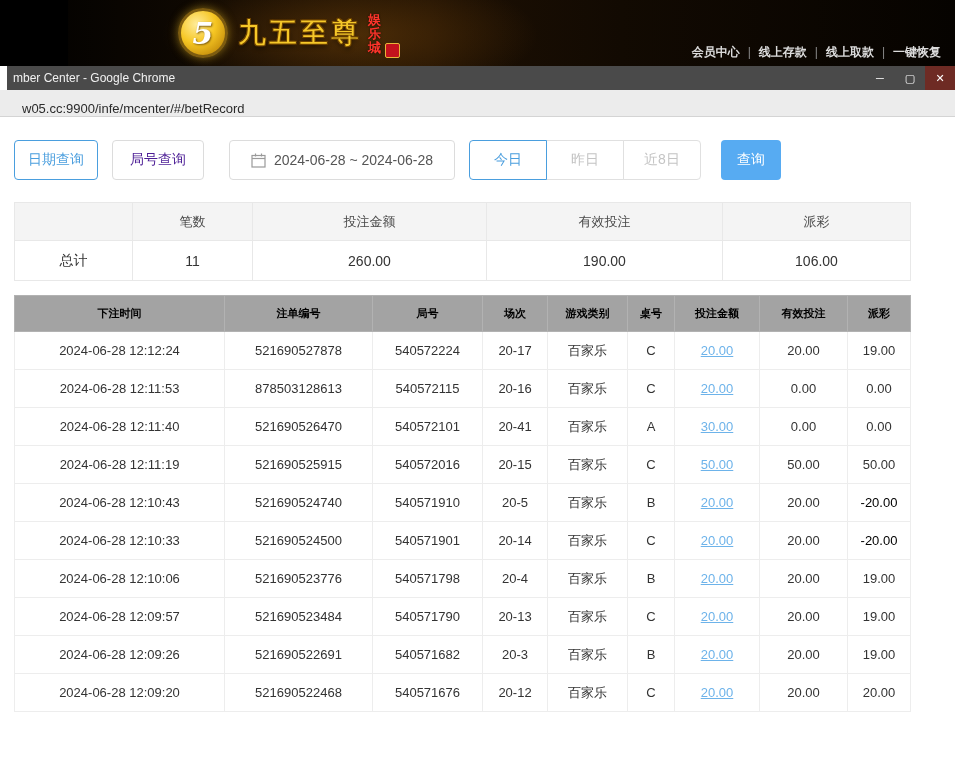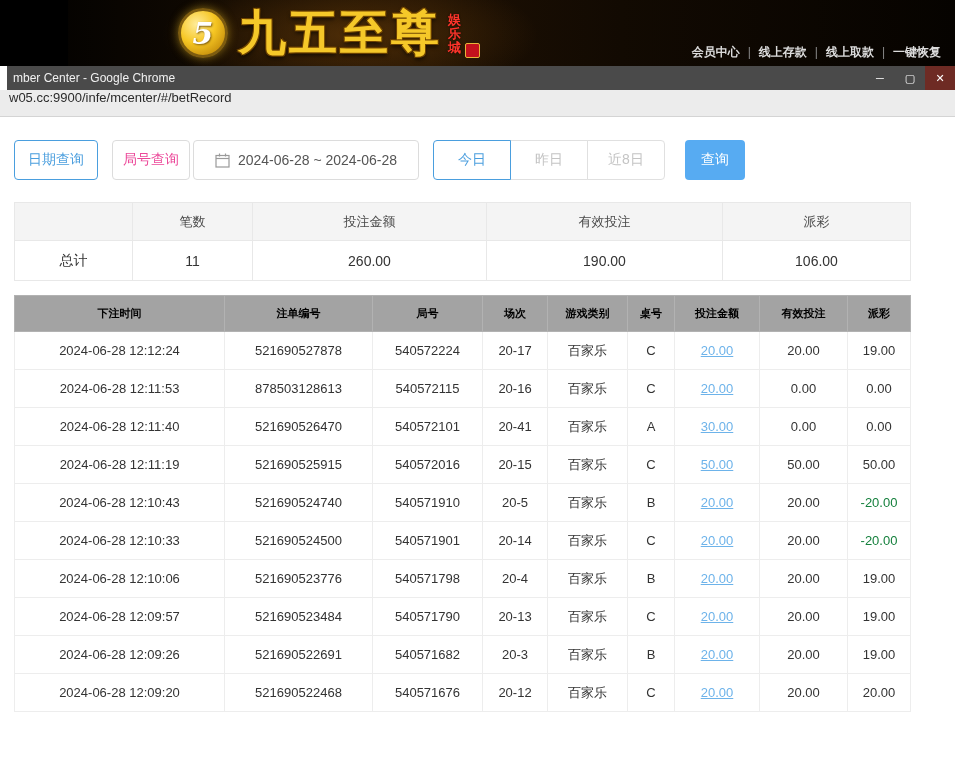--- a/index.html
+++ b/index.html
@@ -15,22 +15,22 @@
   .site-header::before { content:""; position:absolute; left:160px; top:-30px; width:380px; height:130px;
     background:radial-gradient(ellipse at center,rgba(120,70,10,.55),rgba(0,0,0,0) 70%); }
   .left-strip { position:absolute; left:0; top:0; width:68px; height:100%; background:#000; }
   .logo { position:absolute; left:178px; top:2px; height:62px; display:flex; align-items:center; }
   .coin { width:50px; height:50px; border-radius:50%;
     background:radial-gradient(circle at 35% 30%,#ffec9a 0%,#f6c623 45%,#c9920d 80%,#a87608 100%);
     border:3px solid #7d5c10; display:flex; align-items:center; justify-content:center;
     box-shadow:0 0 10px rgba(246,198,35,.5); margin-right:10px; }
   .coin span { font-style:italic; font-weight:bold; font-size:30px; color:#fff;
     text-shadow:1px 1px 2px #7d5c10; font-family:"DejaVu Serif",serif; }
-  .brand { font-family:"DejaVu Serif","Liberation Serif",serif; font-weight:bold;
-    font-size:48px; letter-spacing:3px; color:#f5c829;
+  .brand { font-family:"DejaVu Serif","Liberation Serif",serif; font-weight:normal;
+    font-size:28px; letter-spacing:3px; color:#f5c829;
     text-shadow:1px 1px 0 #6e4300,-1px -1px 0 #6e4300,1px -1px 0 #6e4300,-1px 1px 0 #6e4300,0 3px 4px rgba(0,0,0,.7); }
   .badge-col { display:flex; flex-direction:column; margin-left:6px; margin-top:2px; }
   .badge-col span { font-size:13px; line-height:14px; font-weight:bold; color:#ff352b;
     text-shadow:0 0 2px rgba(0,0,0,.8); }
   .seal { width:15px; height:15px; background:#c3121d; border:1px solid #e8b43a;
     border-radius:2px; margin-left:4px; align-self:flex-end; margin-bottom:6px; }
   .top-nav { position:absolute; right:6px; top:44px; font-size:12px; color:#dcdcdc; white-space:nowrap; }
   .top-nav a { color:#dcdcdc; text-decoration:none; padding:0 8px; cursor:pointer;font-weight:bold; }
   .top-nav i { color:#8a8a8a; font-style:normal; }
 
@@ -38,29 +38,29 @@
   .titlebar { height:24px; background:#4a4a4a; display:flex; align-items:center;
     color:#f1f1f1; font-size:12px; padding-left:6px;margin-left:7px; }
   .title-text { flex:1; white-space:nowrap; overflow:hidden; }
   .win-controls { display:flex; height:100%; }
   .win-controls span { width:30px; height:100%; display:flex; align-items:center; justify-content:center;
     font-size:11px; color:#fff; cursor:pointer; }
   .win-controls span:last-child { background:#6e2b24; }
 
   
   .urlbar { height:27px; background:#ececec; border-bottom:1px solid #d4d4d4;
-    display:flex; align-items:flex-start; padding-left:9px; font-size:13px; color:#2b2b2b; }
+    display:flex; align-items:flex-end; padding-left:22px; font-size:13px; color:#2b2b2b; }
 
   
   .content { padding:23px 14px 0 14px; }
 
   .filter-row { display:flex; align-items:center; margin-bottom:22px; }
   .btn { height:40px; border-radius:4px; font-size:14px; background:#fff; cursor:pointer; }
   .outline-blue { border:1px solid #4a9ede; color:#4a9ede; width:84px; margin-right:14px; }
-  .outline-gray { border:1px solid #dcdcdc; color:#ec4899; width:78px; margin-right:3px; }
+  .outline-gray { border:1px solid #dcdcdc; color:#4c1d95; width:92px; margin-right:25px; }
   .date-input { width:226px; height:40px; border:1px solid #dcdcdc; border-radius:4px;
     display:flex; align-items:center; justify-content:center; color:#555; font-size:14px;
     margin-right:14px; cursor:pointer; background:#fff; }
   .date-input svg { margin-right:8px; }
   .quick-group { display:flex; margin-right:20px; }
   .qbtn { height:40px; width:78px; background:#fff; border:1px solid #e0e0e0; margin-left:-1px;
     font-size:14px; color:#c4c4c4; cursor:pointer; }
   .qbtn:first-child { border-radius:4px 0 0 4px; margin-left:0; }
   .qbtn:last-child { border-radius:0 4px 4px 0; }
   .qbtn.active { border:1px solid #4a9ede; color:#4a9ede; position:relative; z-index:1; }
@@ -74,21 +74,21 @@
   .summary-table td { height:40px; background:#fff; font-size:14px; color:#333;
     text-align:center; border:1px solid #e8e8e8; }
   .summary-table { margin-bottom:14px; }
 
   
   .bet-table th { height:36px; background:#a3a3a3; color:#000000; font-size:11px; font-weight:bold;
     border:1px solid #b2b2b2; }
   .bet-table td { height:38px; text-align:center; font-size:13px; color:#333;
     border:1px solid #ededed; background:#fff; }
   .amt-link { color:#6db3ea; text-decoration:underline; cursor:pointer; }
-  td.neg { color:#15803d; }
+  td.neg { color:#000000; }
 </style>
 </head>
 <body>
 
 <div class="screen">
 
   <header class="site-header">
     <div class="left-strip"></div>
     <div class="logo">
       <div class="coin">

